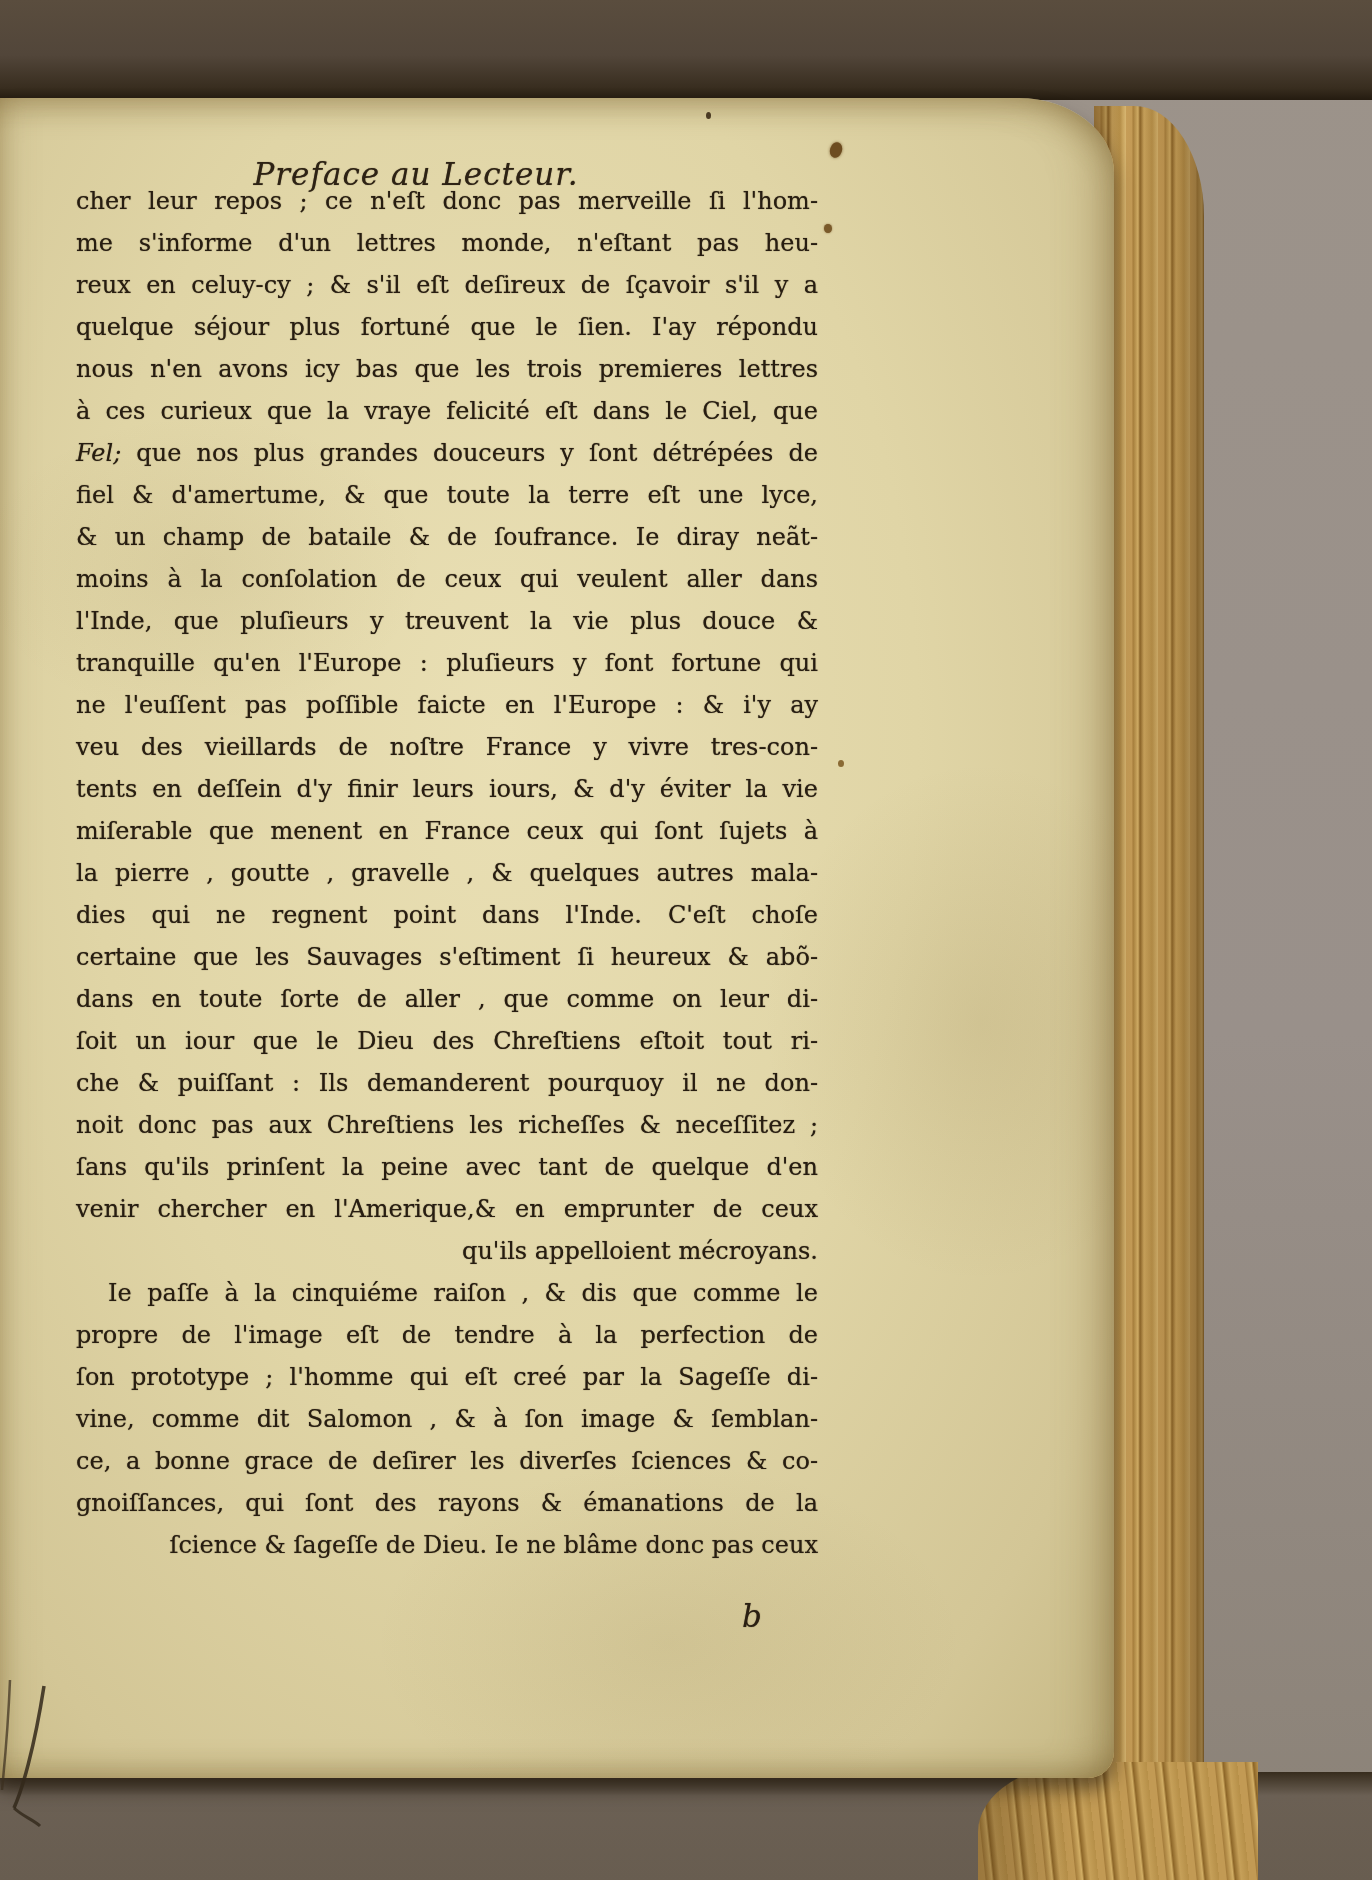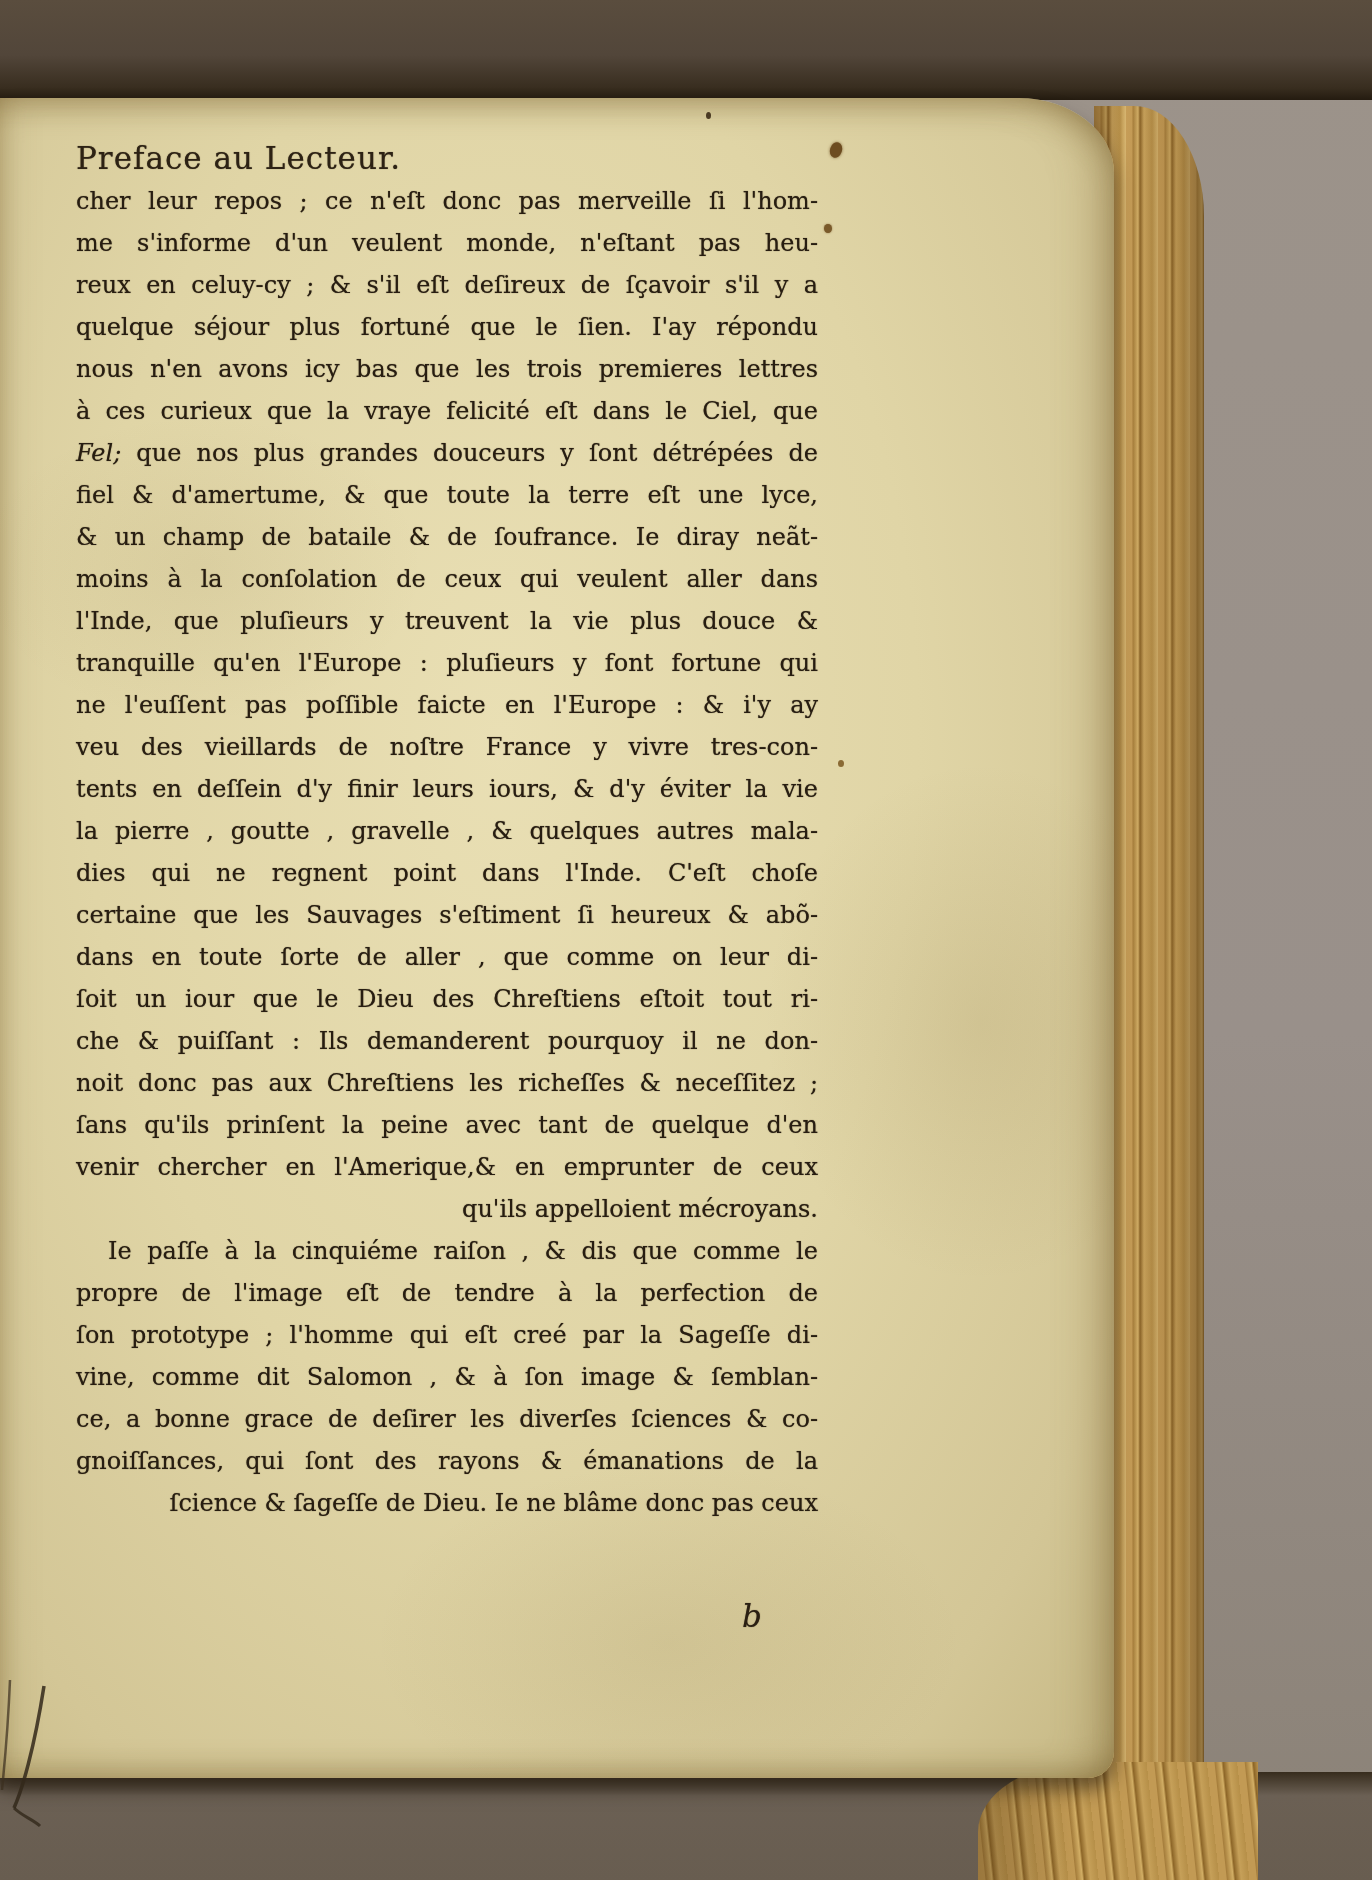--- a/index.html
+++ b/index.html
@@ -44,22 +44,22 @@
       radial-gradient(ellipse 420px 260px at 60% 92%,rgba(122,100,50,.10),rgba(122,100,50,0) 70%),
       radial-gradient(ellipse at 45% 38%,#e9dfb4 0%,#e0d5a6 48%,#d3c696 82%,#c6b884 100%);
     box-shadow:
       inset 0 20px 32px -14px rgba(110,85,35,.45),
       inset -34px 0 46px -20px rgba(120,92,40,.42),
       inset 0 -20px 30px -14px rgba(110,85,35,.40),
       inset 26px 0 40px -26px rgba(110,85,35,.28),
       0 12px 18px rgba(35,26,14,.55);
   }
   #running-title{
-    position:absolute;left:76px;top:140px;width:680px;
-    text-align:left;font-size:31px;color:#2d2214;
+    position:absolute;left:76px;top:156px;width:680px;
+    text-align:center;font-style:italic;font-size:31px;color:#2d2214;
     letter-spacing:1px;text-shadow:0 0 1px rgba(45,32,16,.65);
   }
   #text-block{
     position:absolute;left:76px;top:184px;width:742px;
     font-size:24px;line-height:34px;color:#271d11;
     text-shadow:0 0 1px rgba(42,30,15,.72);
   }
   .line{text-align:justify;height:42px;overflow:visible;}
   .line.just::after{content:"";display:inline-block;width:100%;height:0;}
   .line.flush{text-align:right;}
@@ -85,34 +85,35 @@
   <div id="bottom-shadow"></div>
   <div id="fore-edge"></div>
   <div id="fore-edge-bottom"></div>
 
   <div id="page"></div>
 
   <div id="running-title">Preface au Lecteur.</div>
 
   <div id="text-block">
       <div class="line just">cher leur repos ; ce n'eſt donc pas merveille ſi l'hom-</div>
-      <div class="line just">me s'informe d'un veulent monde, n'eſtant pas heu-</div>
+      <div class="line just">me s'informe d'un lettres monde, n'eſtant pas heu-</div>
       <div class="line just">reux en celuy-cy ; &amp; s'il eſt deſireux de ſçavoir s'il y a</div>
       <div class="line just">quelque séjour plus fortuné que le ſien.   I'ay répondu</div>
       <div class="line just">nous n'en avons icy bas que les trois premieres lettres</div>
       <div class="line just">à ces curieux que la vraye felicité eſt dans le Ciel, que</div>
       <div class="line just"><span class="em">Fel;</span> que nos plus grandes douceurs y ſont détrépées de</div>
       <div class="line just">fiel &amp; d'amertume, &amp; que toute la terre eſt une lyce,</div>
       <div class="line just">&amp; un champ de bataile &amp; de ſoufrance.  Ie diray neãt-</div>
       <div class="line just">moins à la conſolation de ceux qui veulent aller dans</div>
       <div class="line just">l'Inde, que pluſieurs y treuvent la vie plus douce &amp;</div>
       <div class="line just">tranquille qu'en l'Europe : pluſieurs y font fortune qui</div>
       <div class="line just">ne l'euſſent pas poſſible faicte en l'Europe : &amp; i'y ay</div>
       <div class="line just">veu des vieillards de noſtre France y vivre tres-con-</div>
       <div class="line just">tents en deſſein d'y finir leurs iours, &amp; d'y éviter la vie</div>
+      <div class="line just">miſerable que menent en France ceux qui ſont ſujets à</div>
       <div class="line just">la pierre ,  goutte , gravelle , &amp; quelques autres mala-</div>
       <div class="line just">dies qui ne regnent point dans l'Inde.   C'eſt choſe</div>
       <div class="line just">certaine que les Sauvages s'eſtiment ſi heureux &amp; abõ-</div>
       <div class="line just">dans en toute ſorte de aller , que comme on leur di-</div>
       <div class="line just">ſoit un iour que le Dieu des Chreſtiens eſtoit tout ri-</div>
       <div class="line just">che &amp; puiſſant : Ils demanderent pourquoy il ne don-</div>
       <div class="line just">noit donc pas aux Chreſtiens les richeſſes &amp; neceſſitez ;</div>
       <div class="line just">ſans qu'ils prinſent la peine avec tant de quelque d'en</div>
       <div class="line just">venir chercher en l'Amerique,&amp; en emprunter de ceux</div>
       <div class="line flush">qu'ils appelloient mécroyans.</div>

